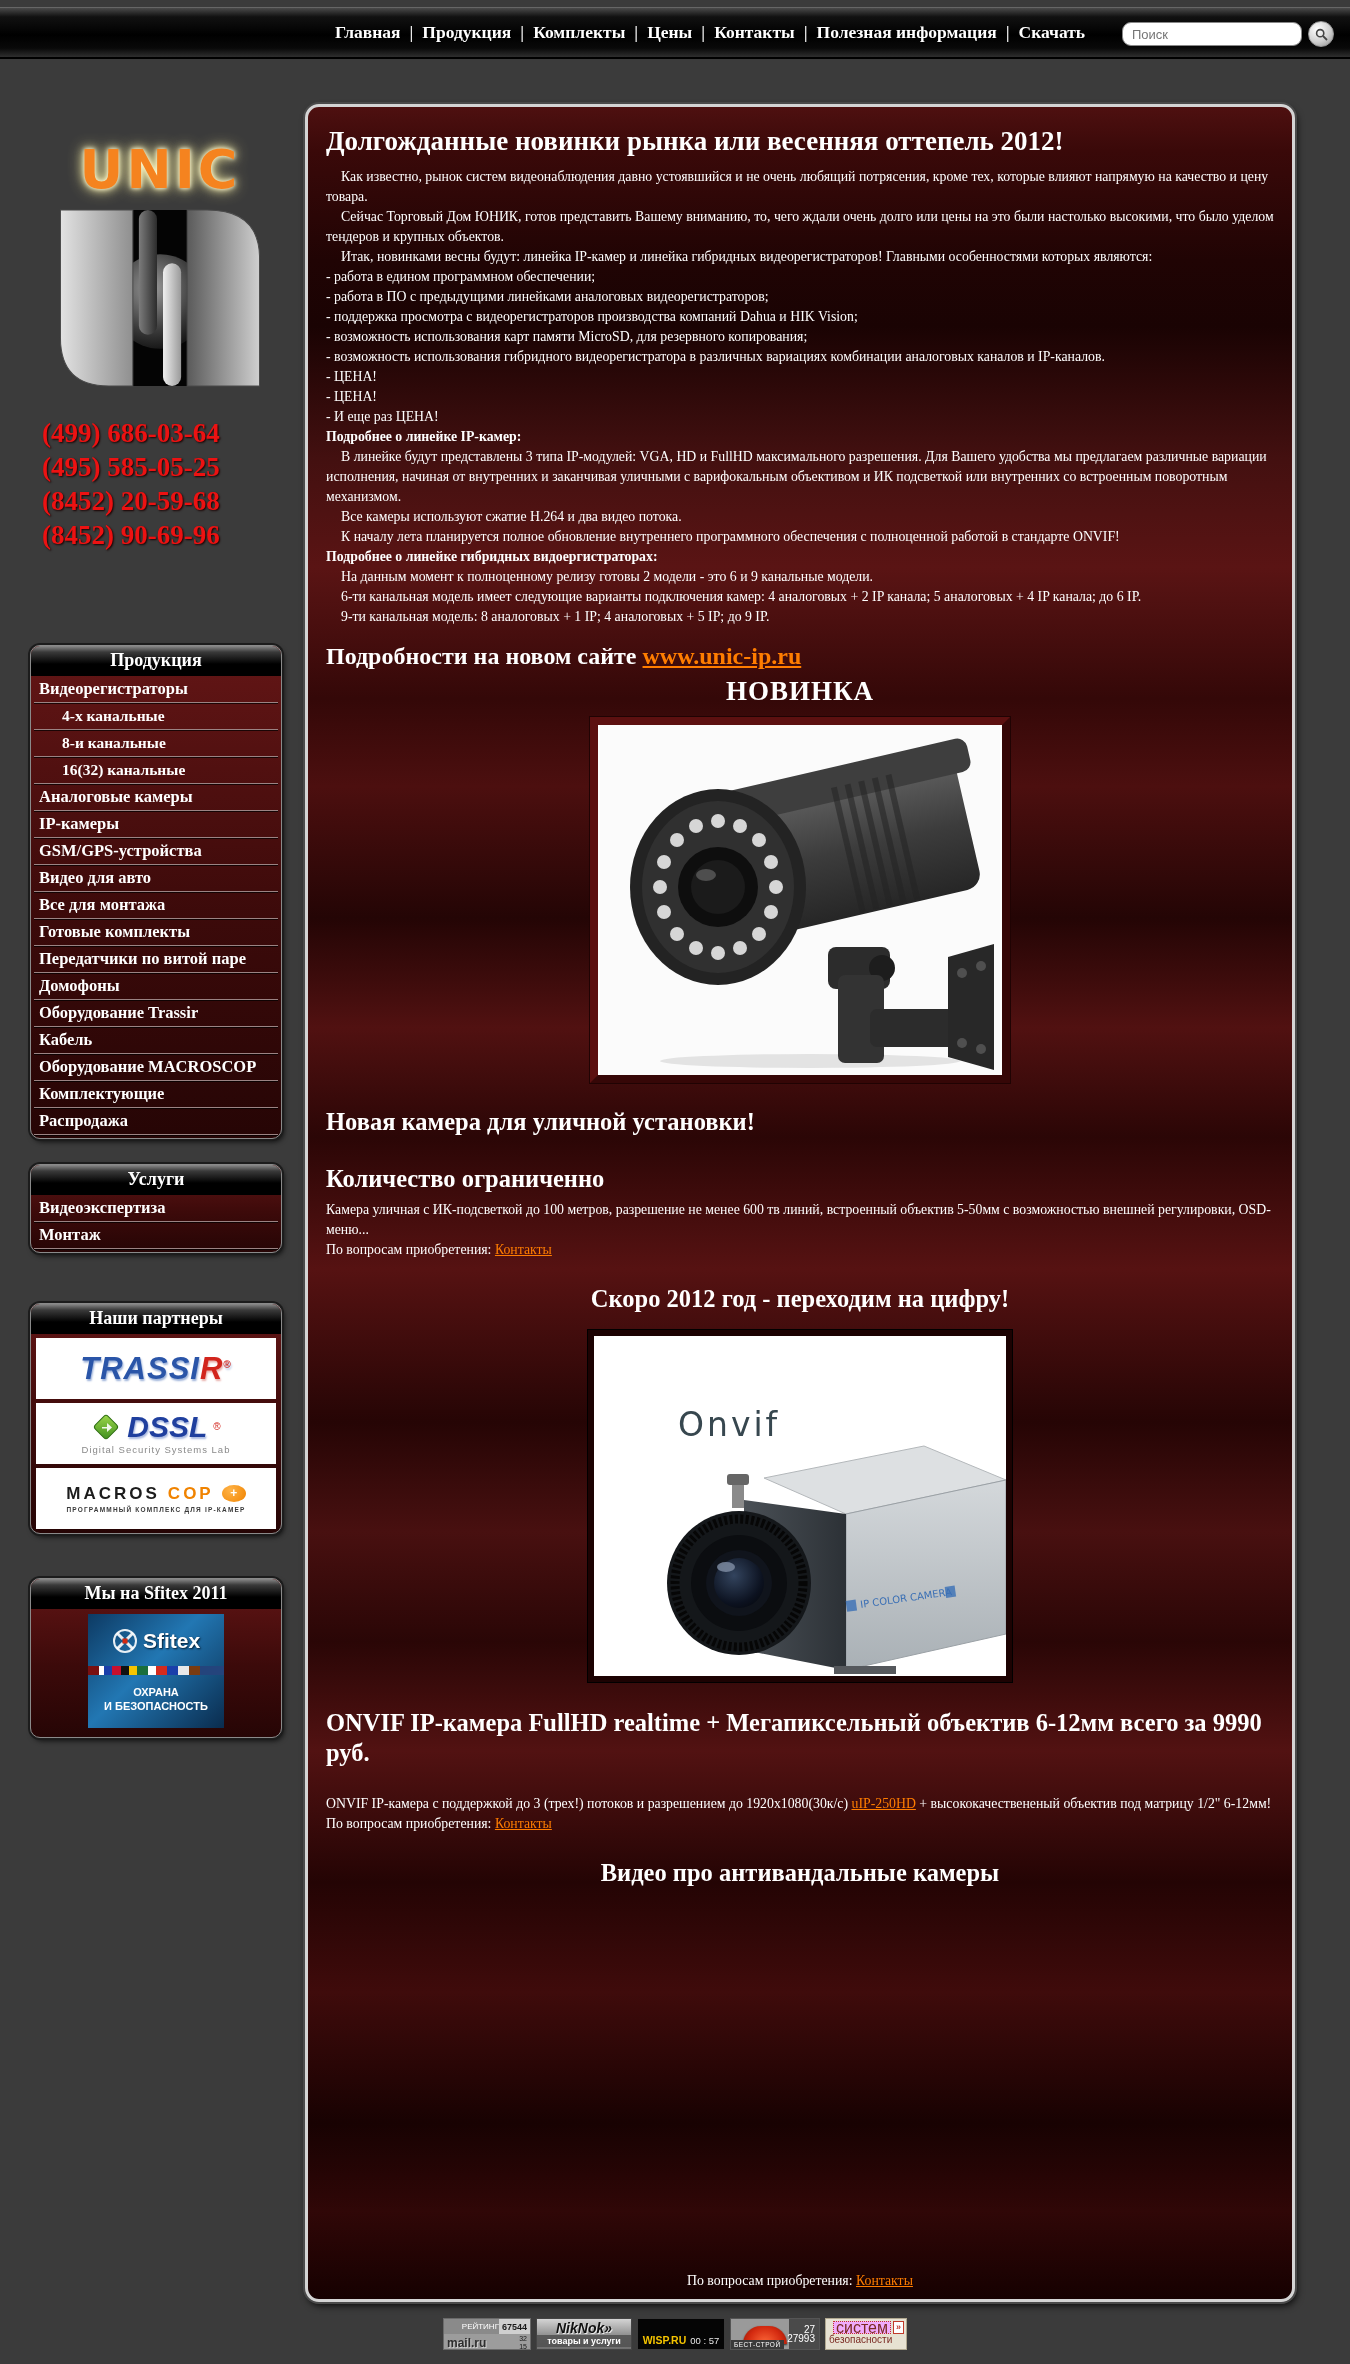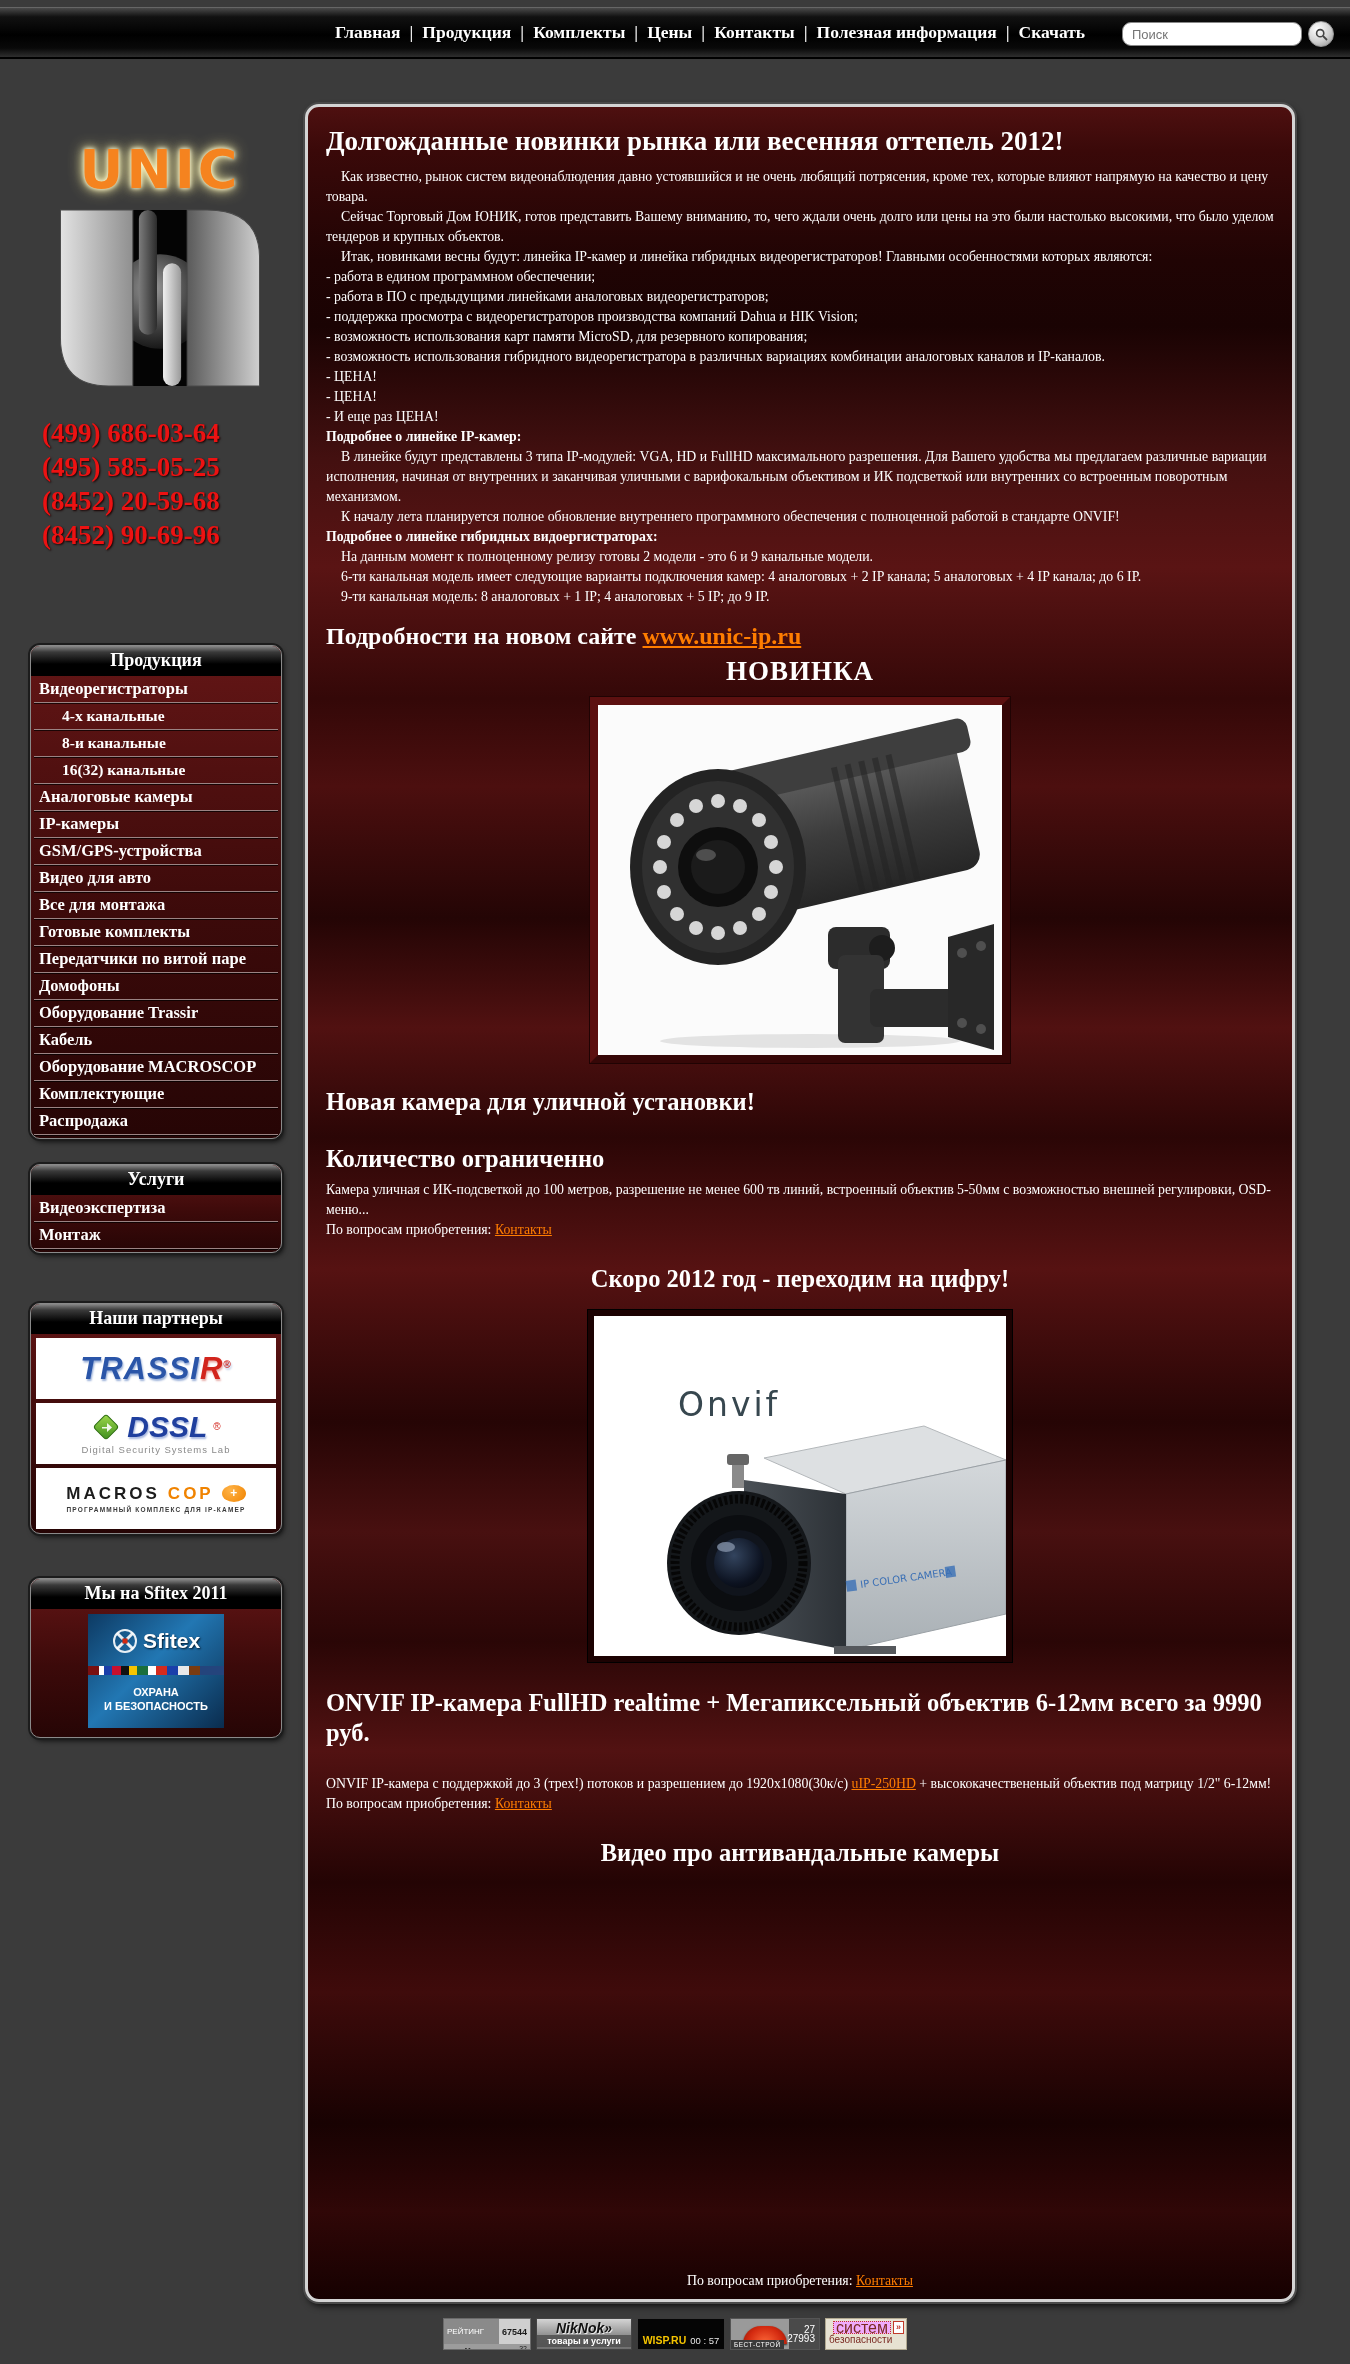--- a/index.html
+++ b/index.html
@@ -139,21 +139,21 @@
     position:absolute;left:0;right:0;bottom:10px;text-align:center;font-size:13.8px;color:#fff;
   }
   
   .footer-row{
     position:absolute;left:0;top:2318px;width:1350px;
     display:flex;justify-content:center;align-items:flex-start;gap:5px;
     font-family:"Liberation Sans",sans-serif;
   }
   .counter{height:32px;box-sizing:border-box;cursor:pointer;overflow:hidden;position:relative;}
   .c-mail{width:88px;background:#9c9c9c;border:1px solid #6a6a6a;}
-  .c-mail .r1{display:flex;justify-content:space-between;align-items:center;background:#8a8a8a;height:25px;}
+  .c-mail .r1{display:flex;justify-content:flex-end;align-items:center;background:#8a8a8a;height:15px;}
   .c-mail .r1 .lbl{color:#fff;font-size:8px;padding-left:3px;}
   .c-mail .r1 .num{background:#cfcfcf;color:#1a1a1a;font-size:9px;font-weight:bold;padding:0 3px;height:100%;display:flex;align-items:center;}
   .c-mail .r2{display:flex;justify-content:space-between;align-items:center;height:17px;}
   .c-mail .r2 .brand{color:#2e2e2e;font-size:12px;font-weight:bold;padding-left:3px;text-shadow:1px 1px 0 #cfcfcf;}
   .c-mail .r2 .mini{display:flex;flex-direction:column;align-items:flex-end;padding-right:3px;color:#1a1a1a;font-size:7px;line-height:8px;}
   .c-nik{width:96px;background:linear-gradient(180deg,#d4d4d4 0%,#8f8f8f 55%,#6f6f6f 100%);border:1px solid #444;
     display:flex;flex-direction:column;align-items:center;justify-content:center;}
   .c-nik .brand{font-style:italic;font-weight:bold;font-size:14px;color:#111;line-height:13px;text-shadow:1px 1px 0 #e8e8e8;}
   .c-nik .tag{font-size:9px;font-weight:bold;color:#fff;background:rgba(80,80,80,.85);width:100%;text-align:center;line-height:12px;}
   .c-wisp{width:88px;background:#050505;border:1px solid #3a3a3a;display:flex;align-items:flex-end;justify-content:center;padding-bottom:3px;gap:4px;}
@@ -340,20 +340,21 @@
   <div class="para">- работа в едином программном обеспечении;</div>
   <div class="para">- работа в ПО с предыдущими линейками аналоговых видеорегистраторов;</div>
   <div class="para">- поддержка просмотра с видеорегистраторов производства компаний Dahua и HIK Vision;</div>
   <div class="para">- возможность использования карт памяти MicroSD, для резервного копирования;</div>
   <div class="para">- возможность использования гибридного видеорегистратора в различных вариациях комбинации аналоговых каналов и IP-каналов.</div>
   <div class="para">- ЦЕНА!</div>
   <div class="para">- ЦЕНА!</div>
   <div class="para">- И еще раз ЦЕНА!</div>
   <div class="para bold">Подробнее о линейке IP-камер:</div>
   <div class="para ind">В линейке будут представлены 3 типа IP-модулей: VGA, HD и FullHD максимального разрешения. Для Вашего удобства мы предлагаем различные вариации исполнения, начиная от внутренних и заканчивая уличными с варифокальным объективом и ИК подсветкой или внутренних со встроенным поворотным механизмом.</div>
+  <div class="para ind">Все камеры используют сжатие H.264 и два видео потока.</div>
   <div class="para ind">К началу лета планируется полное обновление внутреннего программного обеспечения с полноценной работой в стандарте ONVIF!</div>
   <div class="para bold">Подробнее о линейке гибридных видоергистраторах:</div>
   <div class="para ind">На данным момент к полноценному релизу готовы 2 модели - это 6 и 9 канальные модели.</div>
   <div class="para ind">6-ти канальная модель имеет следующие варианты подключения камер: 4 аналоговых + 2 IP канала; 5 аналоговых + 4 IP канала; до 6 IP.</div>
   <div class="para ind">9-ти канальная модель: 8 аналоговых + 1 IP; 4 аналоговых + 5 IP; до 9 IP.</div>
 
   <div class="details-line">
     <span>Подробности на новом сайте </span><span class="olink">www.unic-ip.ru</span>
   </div>
 

